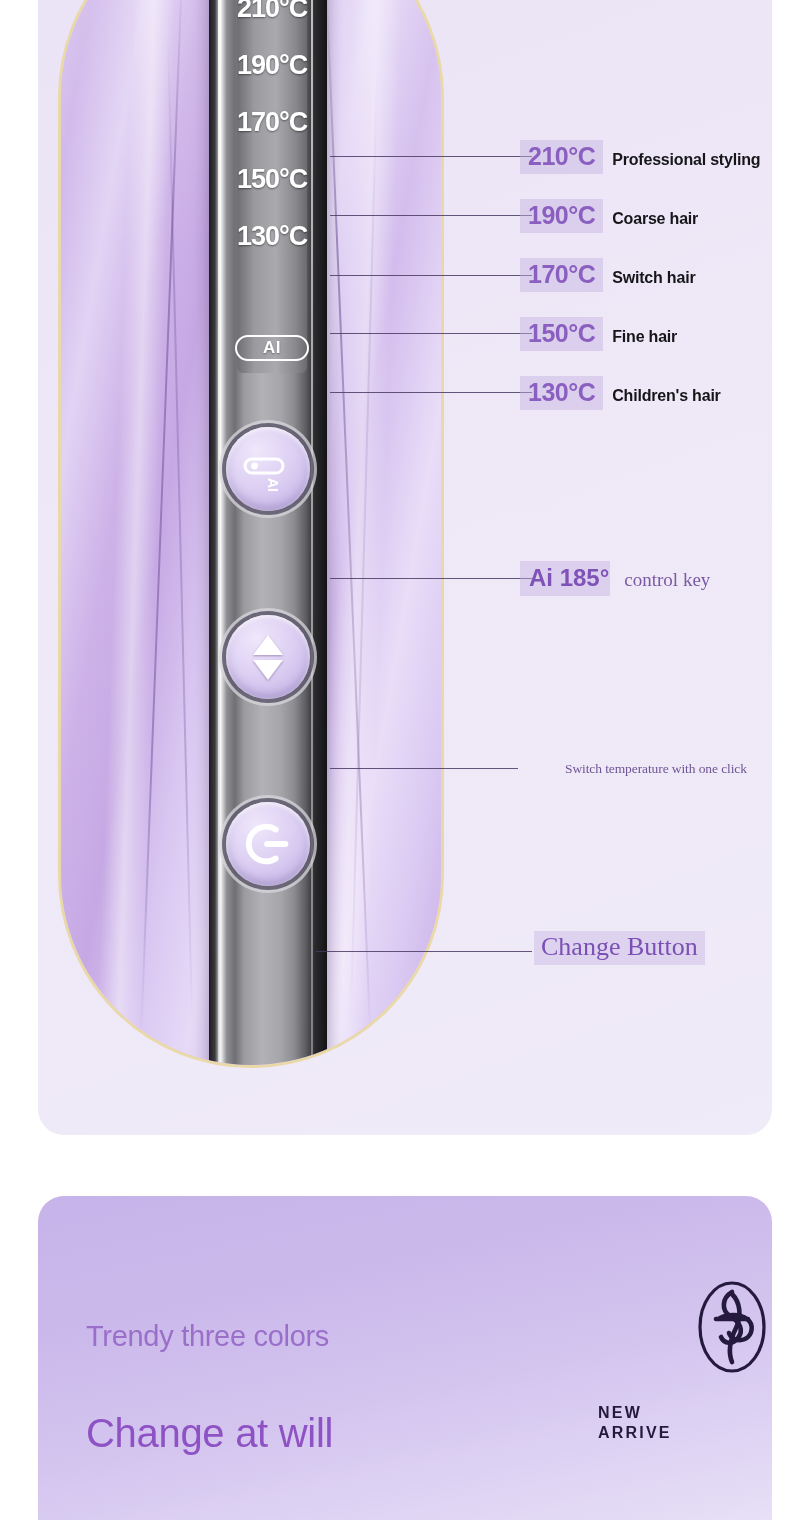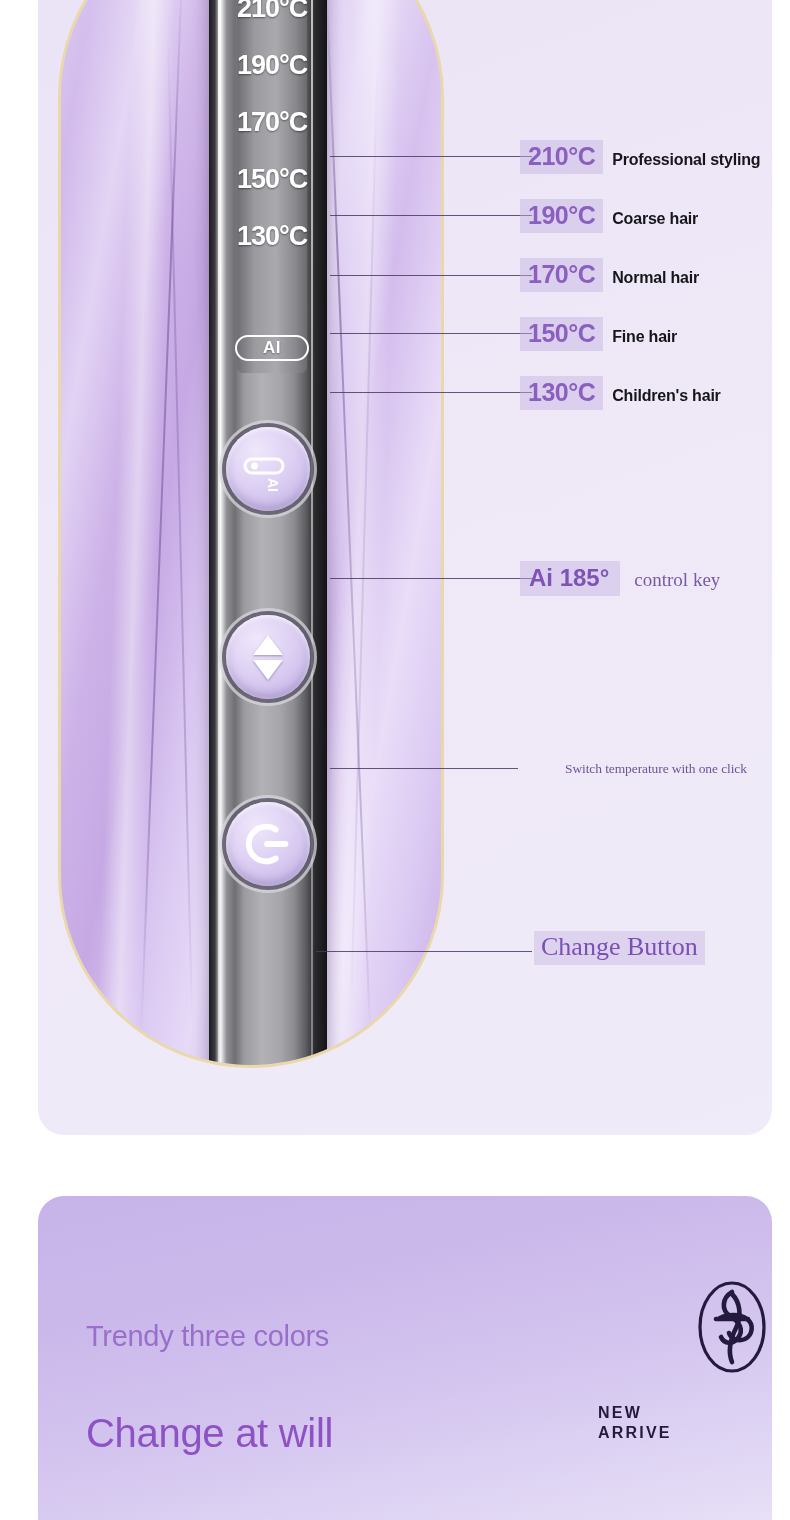--- a/index.html
+++ b/index.html
@@ -234,21 +234,21 @@
     font-weight: 600;
     margin-left: 9px;
     font-family: "Liberation Sans", sans-serif;
     letter-spacing: -.2px;
   }
   .ai-badge {
     background: rgba(196,178,224,.45);
     color: #7f52b8;
     font-size: 24px;
     font-weight: 700;
-    padding: 3px 11px 4px 9px;
+    padding: 3px 1px 4px 9px;
     font-family: "Liberation Sans", sans-serif;
   }
   .ai-desc {
     color: #7a5aa3;
     font-size: 19px;
     margin-left: 14px;
     font-family: "Liberation Serif", serif;
   }
   .switch-text {
     color: #6f5595;
@@ -391,21 +391,21 @@
       <span class="temp-desc">Professional styling</span>
     </div>
 
     <div class="callout" style="left:482px; top:199px;">
       <span class="temp-badge">190°C</span>
       <span class="temp-desc">Coarse hair</span>
     </div>
 
     <div class="callout" style="left:482px; top:258px;">
       <span class="temp-badge">170°C</span>
-      <span class="temp-desc">Normal hair</span>
+      <span class="temp-desc">Switch hair</span>
     </div>
 
     <div class="callout" style="left:482px; top:317px;">
       <span class="temp-badge">150°C</span>
       <span class="temp-desc">Fine hair</span>
     </div>
 
     <div class="callout" style="left:482px; top:376px;">
       <span class="temp-badge">130°C</span>
       <span class="temp-desc">Children's hair</span>

